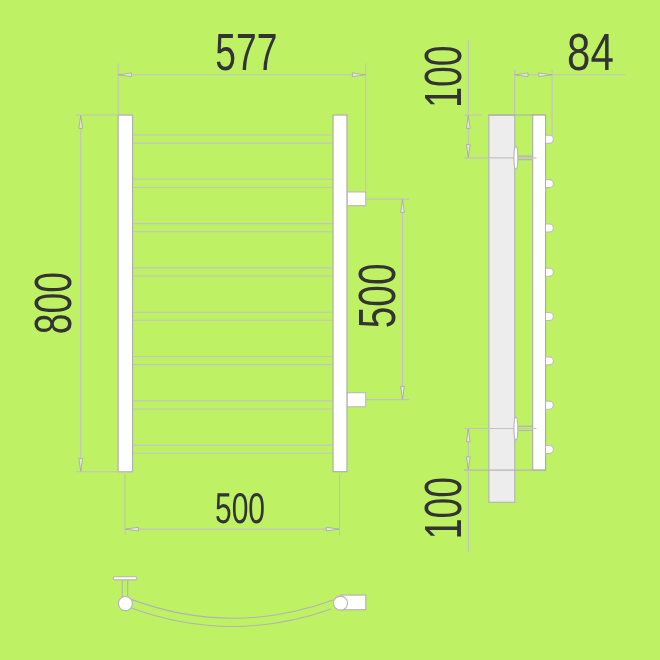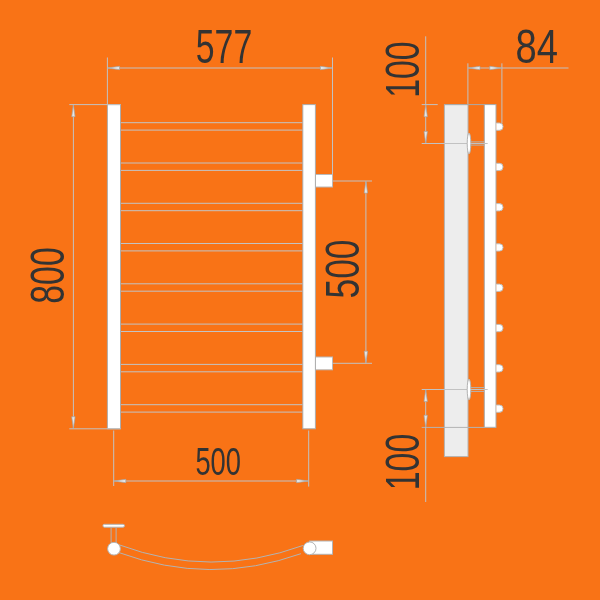--- a/index.html
+++ b/index.html
@@ -1,16 +1,16 @@
 <!DOCTYPE html>
 <html><head>
 <meta charset="utf-8">
 <style>
   html,body{margin:0;padding:0;background:#ffffff;}
-  .page{width:600px;height:600px;position:relative;background:#f97316;overflow:hidden;}
+  .page{width:600px;height:600px;position:relative;background:#bef264;overflow:hidden;}
   text{font-family:"Liberation Sans",sans-serif;fill:#333333;}
 </style>
 </head>
 <body>
 <div class="page">
 <svg width="600" height="600" viewBox="0 0 600 600">
 <defs></defs>
 
 <g stroke="#c3c3c3" stroke-width="1" fill="none">
   <path d="M120.5,122.7 H302.8 M120.5,130.1 H302.8"></path>

